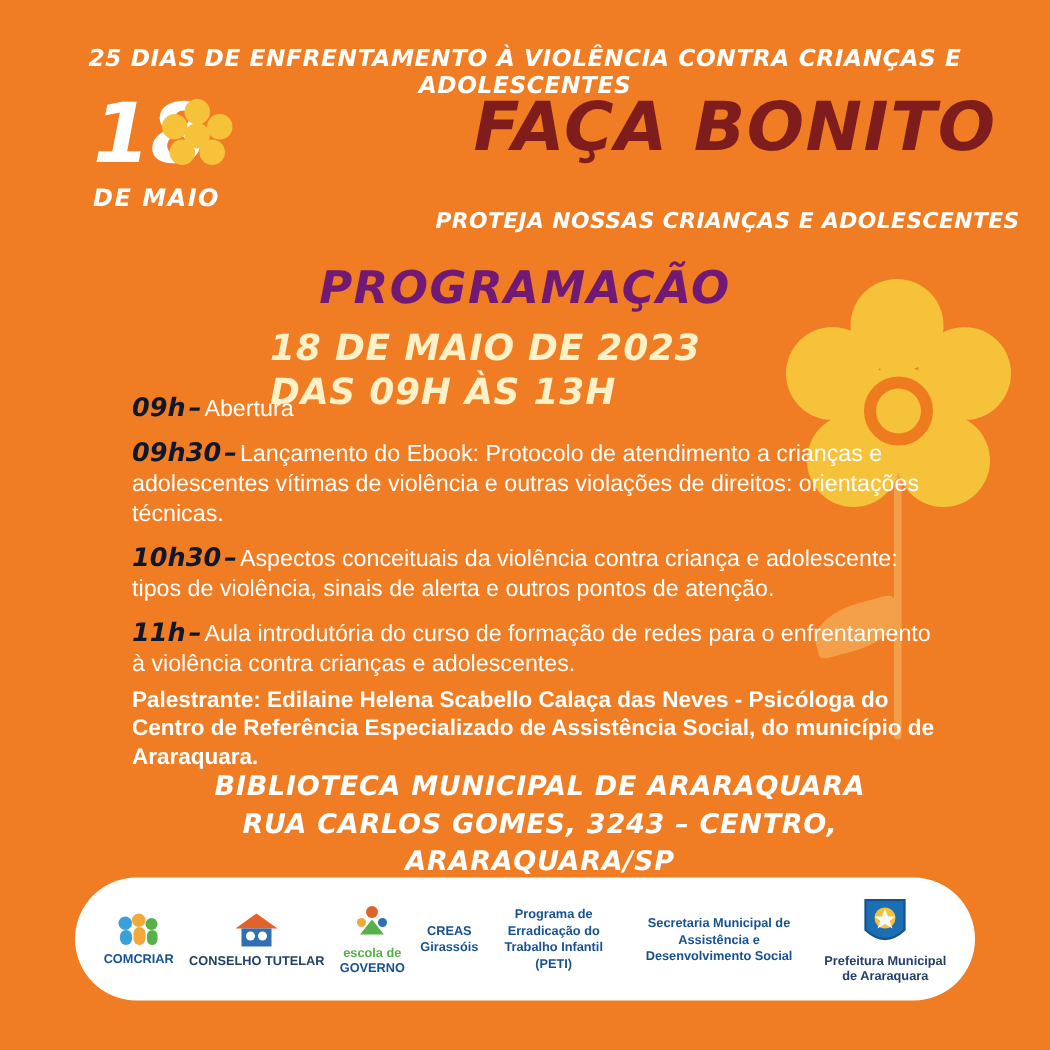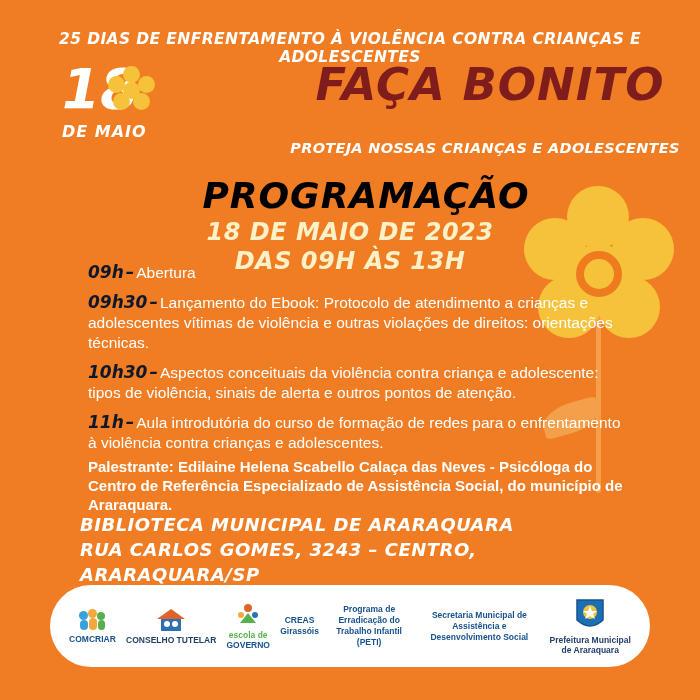--- a/index.html
+++ b/index.html
@@ -55,27 +55,27 @@
     letter-spacing:1px;
   }
   .subtitle{
     position:absolute;left:290px;top:140px;width:390px;text-align:center;
     font-family:"DejaVu Sans", sans-serif;
     font-weight:bold;font-style:italic;
     font-size:14.5px;color:#ffffff;letter-spacing:.3px;
   }
   
   .prog-title{
-    position:absolute;left:196px;top:175px;width:340px;text-align:center;
-    font-family:"DejaVu Sans", sans-serif;
-    font-weight:bold;font-style:italic;
-    font-size:36px;color:#000000;letter-spacing:1px;
+    position:absolute;left:180px;top:175px;width:340px;text-align:center;
+    font-family:"DejaVu Sans", sans-serif;
+    font-weight:bold;font-style:italic;
+    font-size:30px;color:#701a75;letter-spacing:1px;
   }
   .prog-date{
-    position:absolute;left:180px;top:218px;width:340px;text-align:center;
+    position:absolute;left:180px;top:218px;width:340px;
     font-family:"DejaVu Sans", sans-serif;
     font-weight:bold;font-style:italic;
     font-size:24px;line-height:29px;color:#fdf1c7;letter-spacing:.5px;
   }
   
   .schedule{
     position:absolute;left:88px;top:262px;width:540px;
   }
   .item{margin-bottom:9px;}
   .item .time{
@@ -88,21 +88,21 @@
     font-family:"Liberation Sans", sans-serif;
     font-size:15.5px;line-height:20px;color:#ffffff;
   }
   .speaker{
     margin-top:4px;
     font-family:"Liberation Sans", sans-serif;
     font-weight:bold;font-size:15px;line-height:19px;color:#ffffff;
   }
   
   .venue{
-    position:absolute;left:80px;top:512px;width:560px;text-align:left;
+    position:absolute;left:80px;top:512px;width:560px;text-align:center;
     font-family:"DejaVu Sans", sans-serif;
     font-weight:bold;font-style:italic;
     font-size:18px;line-height:25px;color:#ffffff;letter-spacing:.5px;
   }
   
   .bigflower{position:absolute;right:18px;top:168px;width:170px;height:330px;}
   .bigflower .stem{
     position:absolute;left:84px;top:110px;width:5px;height:215px;background:#f4a04a;
     border-radius:3px;
   }

